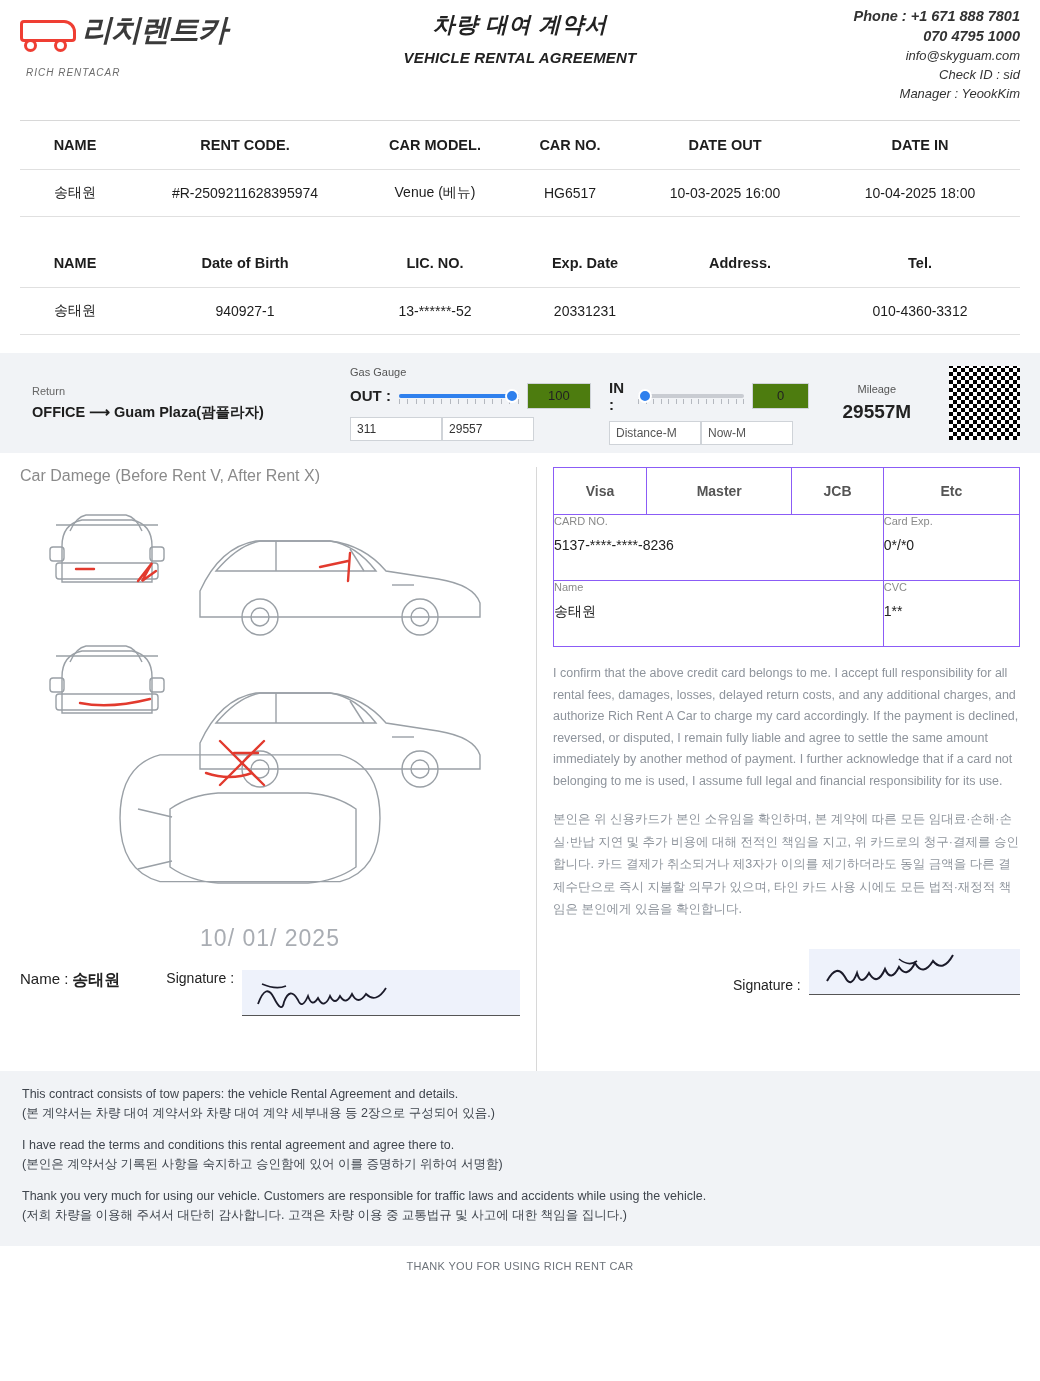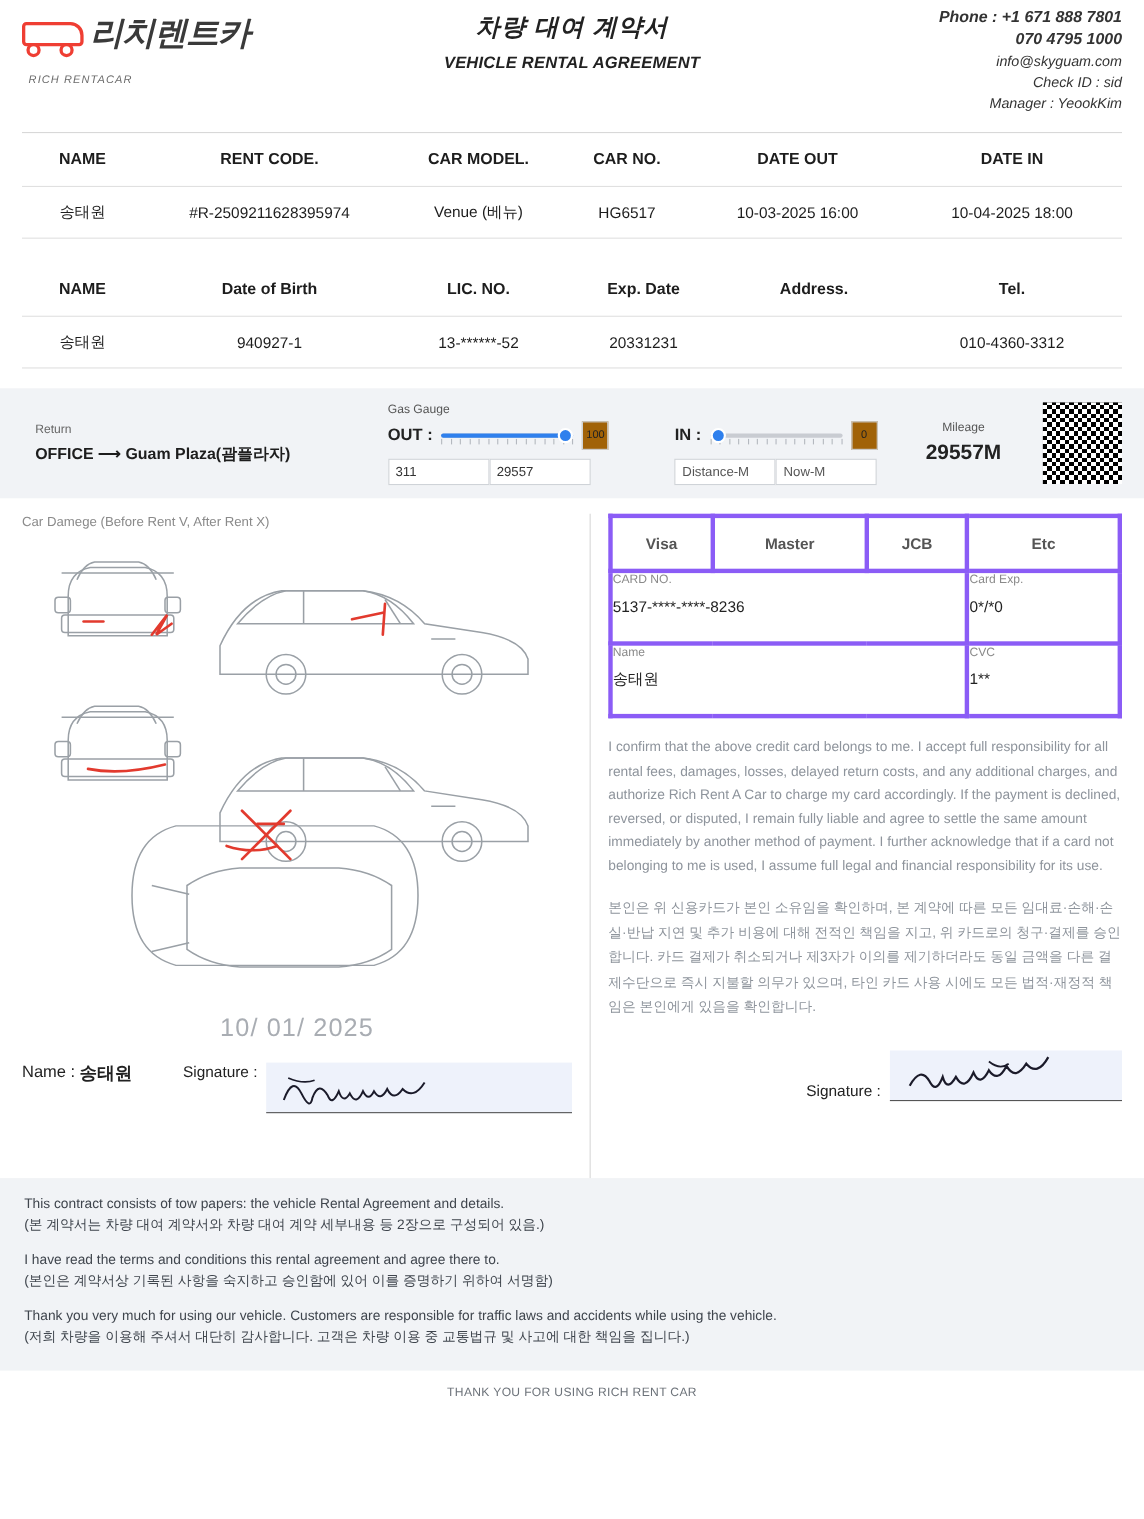--- a/index.html
+++ b/index.html
@@ -98,22 +98,22 @@
   .slider .ticks {
     position: absolute; top: 12px; left: 0; width: 100%; height: 6px;
     display: flex; justify-content: space-between;
   }
   .slider .ticks i { width: 1px; height: 5px; background: #b4b8bf; display: block; }
   .slider .knob {
     position: absolute; top: 2px; width: 14px; height: 14px; border-radius: 50%;
     background: #2f80ed; border: 2px solid #fff;
   }
   .numbox {
-    border: 1px solid #cfd3d8; background: #a16207; width: 24px; height: 26px;
-    font-size: 10px; display: flex; align-items: center; justify-content: center;
+    border: 1px solid #cfd3d8; background: #4d7c0f; width: 64px; height: 26px;
+    font-size: 13px; display: flex; align-items: center; justify-content: center;
   }
   .subinputs { display: flex; margin-top: 8px; }
   .subinput {
     border: 1px solid #cfd3d8; background: #fff; height: 24px; width: 92px;
     font-size: 12px; display: flex; align-items: center; padding-left: 6px; color: #333;
   }
   .subinput.ph { color: #555; }
   .in-block { width: 200px; margin-left: 18px; }
   .mileage-block { width: 120px; text-align: center; margin-left: 10px; }
   .mileage-label { font-size: 11px; color: #555; margin-bottom: 6px; }
@@ -125,41 +125,41 @@
       repeating-linear-gradient(0deg,#000 0 4px,#fff 4px 8px);
     background-blend-mode: difference;
   }
 
   
   .main { display: flex; padding: 14px 20px 0 20px; height: 618px; }
   .left { width: 500px; position: relative; }
   .divider { width: 1px; background: #d8d8d8; margin: 0 16px; }
   .right { flex: 1; }
 
-  .damage-label { font-size: 12px; color: #8a8a8a; margin-bottom: 6px; }
+  .damage-label { font-size: 16px; color: #8a8a8a; margin-bottom: 6px; }
   .car-canvas { position: relative; width: 490px; height: 430px; }
   .car-canvas svg { position: absolute; left: 0; top: 0; }
   .date-big {
     text-align: center; font-size: 23px; color: #a9adb3; letter-spacing: 1px;
     margin-top: 4px;
   }
   .sign-row { display: flex; align-items: flex-start; margin-top: 18px; }
   .name-lab { font-size: 15px; }
   .name-val { font-size: 16px; font-weight: bold; margin-left: 4px; }
   .sig-lab { font-size: 14px; margin-left: 46px; margin-bottom: 2px; }
   .sig-pad {
     flex: 1; border-bottom: 1px solid #555; height: 46px; margin-left: 8px;
     background: #eef2fb; position: relative;
   }
   .sig-pad.plain { background: #eef2fb; }
   .sig-ink { position: absolute; left: 6px; top: 2px; }
 
   
   .card-tbl { width: 100%; border: 1px solid #ddd; border-collapse: collapse; }
-  .card-tbl td { border: 4px solid #8b5cf6; padding: 0; vertical-align: top; }
+  .card-tbl td { border: 1px solid #8b5cf6; padding: 0; vertical-align: top; }
   .brand-cell {
     height: 46px; text-align: center; font-size: 14px; font-weight: bold; color: #555;
     line-height: 46px;
   }
   .field-cell { padding: 9px 12px 12px 12px; height: 66px; }
   .field-lab { font-size: 11px; color: #8a8a8a; margin-bottom: 10px; }
   .field-val { font-size: 14px; color: #222; }
   .consent {
     font-size: 12.5px; color: #8e949c; line-height: 1.72; margin-top: 16px;
   }

